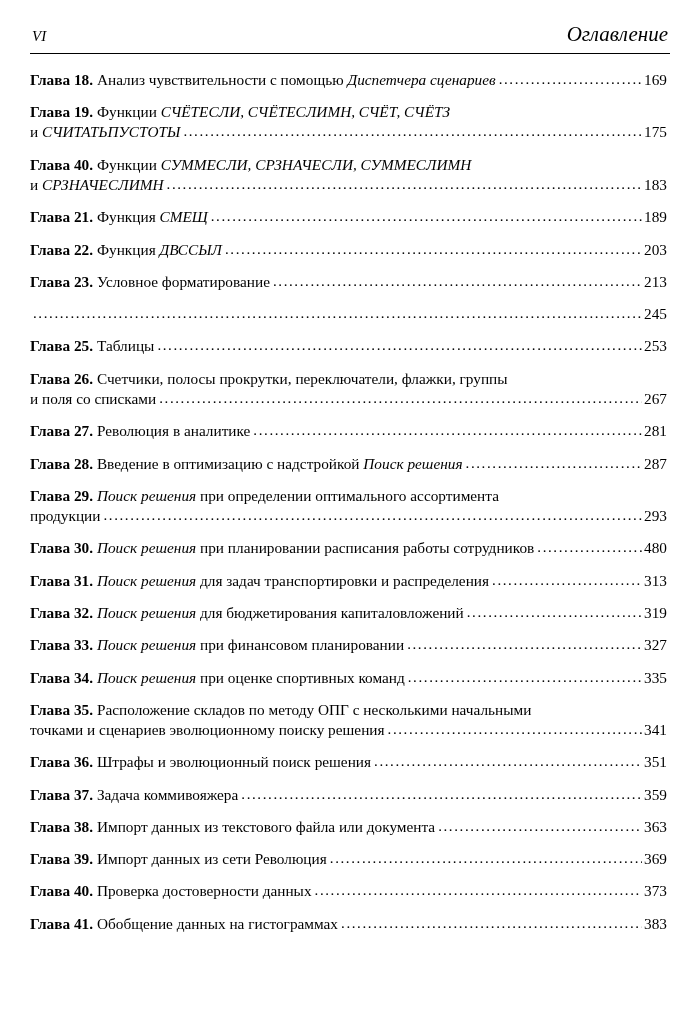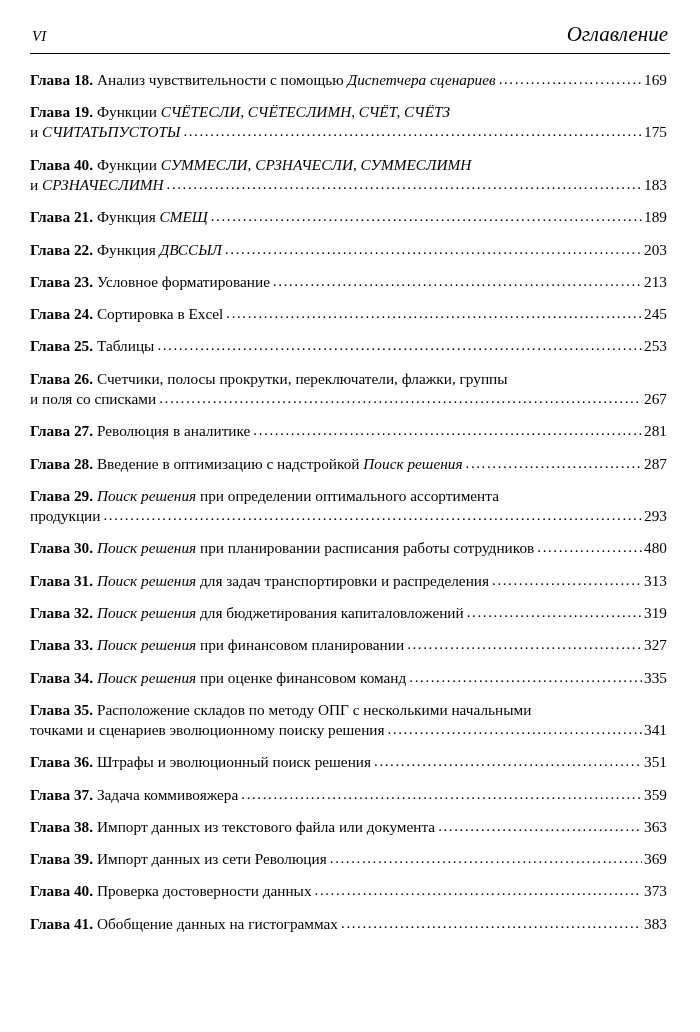--- a/index.html
+++ b/index.html
@@ -141,21 +141,20 @@
       </div>
       <div class="toc-entry">
         <div class="row">
           <span class="txt"><span class="chap">Глава 23. </span><span class="title-text">Условное форматирование</span></span>
           <span class="leaders">............................................................................................................................................................................................................................</span>
           <span class="pageno">213</span>
         </div>
       </div>
       <div class="toc-entry">
         <div class="row">
-          <span class="txt"><span class="chap">Глава 24. </span><span class="title-text">Сортировка в Excel</span></span>
           <span class="leaders">............................................................................................................................................................................................................................</span>
           <span class="pageno">245</span>
         </div>
       </div>
       <div class="toc-entry">
         <div class="row">
           <span class="txt"><span class="chap">Глава 25. </span><span class="title-text">Таблицы</span></span>
           <span class="leaders">............................................................................................................................................................................................................................</span>
           <span class="pageno">253</span>
         </div>
@@ -217,21 +216,21 @@
       </div>
       <div class="toc-entry">
         <div class="row">
           <span class="txt"><span class="chap">Глава 33. </span><span class="title-text ital">Поиск решения</span><span class="title-text"> при финансовом планировании</span></span>
           <span class="leaders">............................................................................................................................................................................................................................</span>
           <span class="pageno">327</span>
         </div>
       </div>
       <div class="toc-entry">
         <div class="row">
-          <span class="txt"><span class="chap">Глава 34. </span><span class="title-text ital">Поиск решения</span><span class="title-text"> при оценке финансовом команд</span></span>
+          <span class="txt"><span class="chap">Глава 34. </span><span class="title-text ital">Поиск решения</span><span class="title-text"> при оценке спортивных команд</span></span>
           <span class="leaders">............................................................................................................................................................................................................................</span>
           <span class="pageno">335</span>
         </div>
       </div>
       <div class="toc-entry">
         <div class="row">
           <span class="txt"><span class="chap">Глава 35. </span><span class="title-text">Расположение складов по методу ОПГ с несколькими начальными</span></span>
         </div>
         <div class="row">
           <span class="txt"><span class="title-text">точками и сценариев эволюционному поиску решения</span></span>

